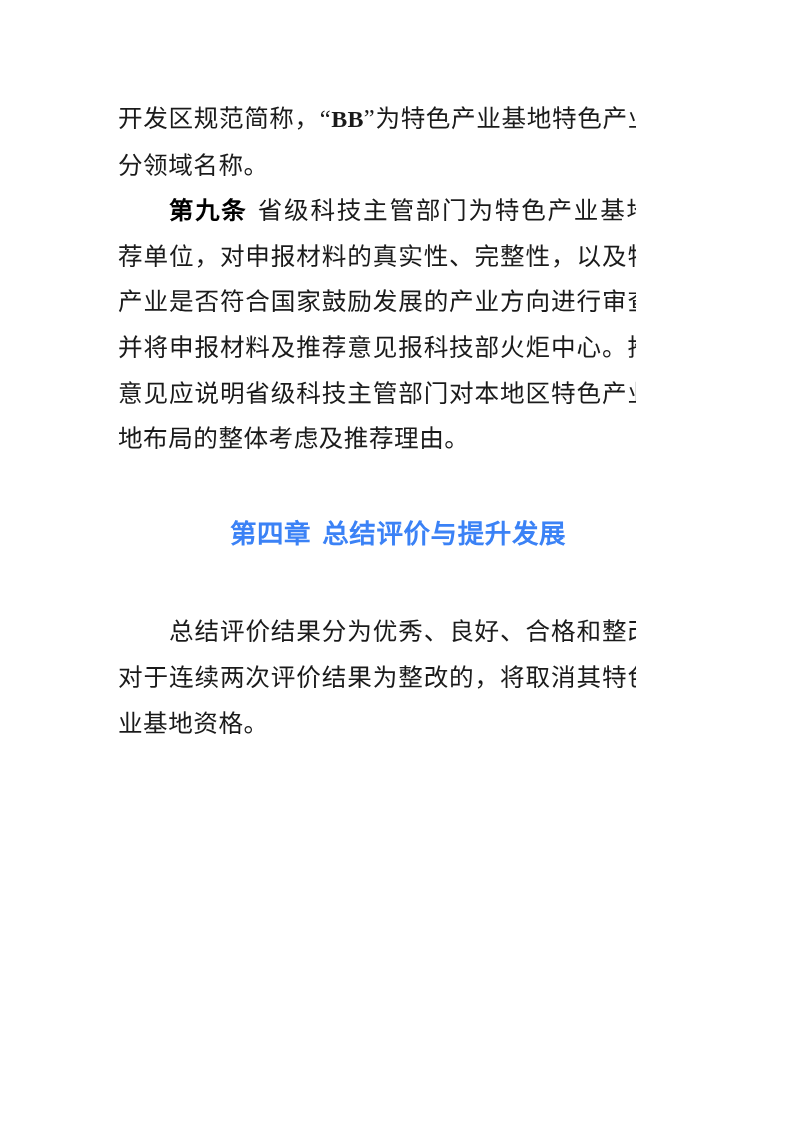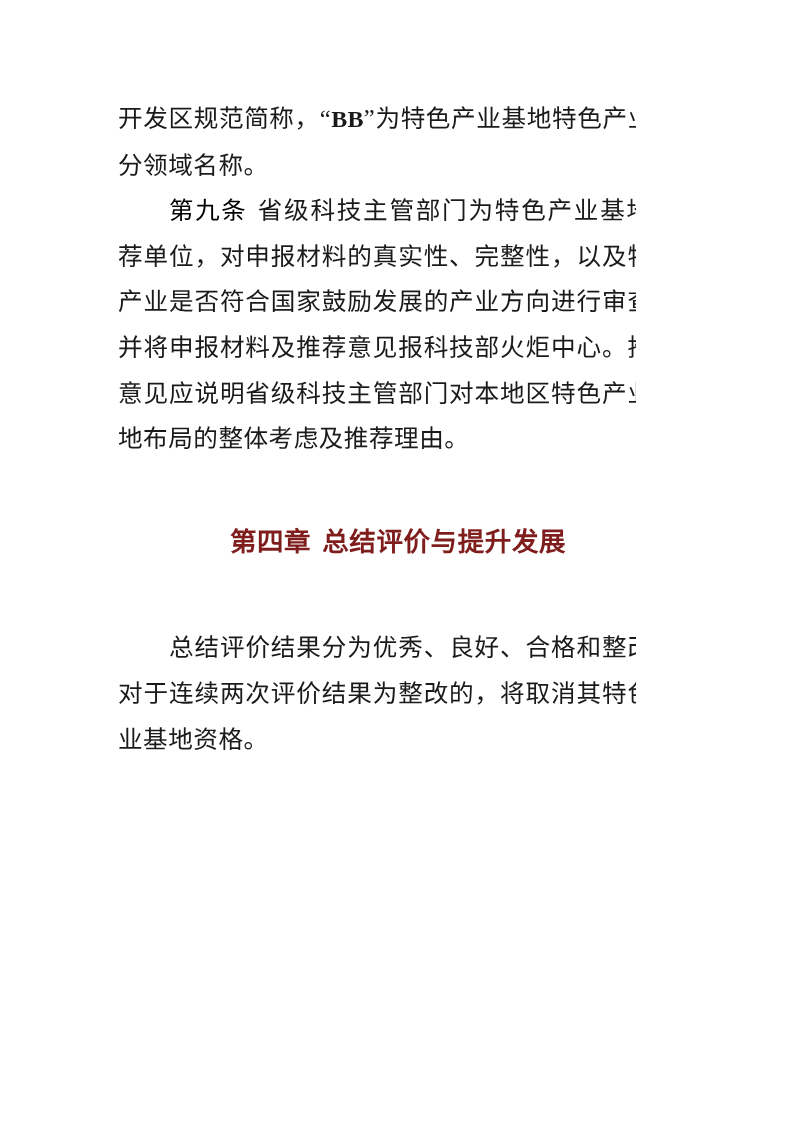--- a/index.html
+++ b/index.html
@@ -39,21 +39,21 @@
     -webkit-font-smoothing: antialiased;
   }
 
   .para.indent {
     text-indent: 51px;
   }
 
   
   .article-label {
     font-family: "Liberation Sans", "DejaVu Sans", sans-serif;
-    font-weight: 400;
+    font-weight: 700;
     font-size: 24.4px;
     letter-spacing: 0.5px;
     color: #000000;
   }
 
   .gap-after-label {
     display: inline-block;
     width: 9px;
   }
 
@@ -63,24 +63,24 @@
     font-weight: 700;
     font-size: 24px;
     letter-spacing: 0.3px;
   }
 
   
   .chapter-heading {
     font-family: "Liberation Sans", "DejaVu Sans", sans-serif;
     font-weight: 700;
     font-size: 26.5px;
-    color: #7f1d1d;
+    color: #3b82f6;
     text-align: center;
     letter-spacing: 0.6px;
-    margin: 8px;
+    margin: 0;
     line-height: 45.6px;
   }
 
   .spacer-before-heading { height: 50px; }
   .spacer-after-heading  { height: 52px; }
 
   .heading-gap {
     display: inline-block;
     width: 11px;
   }

